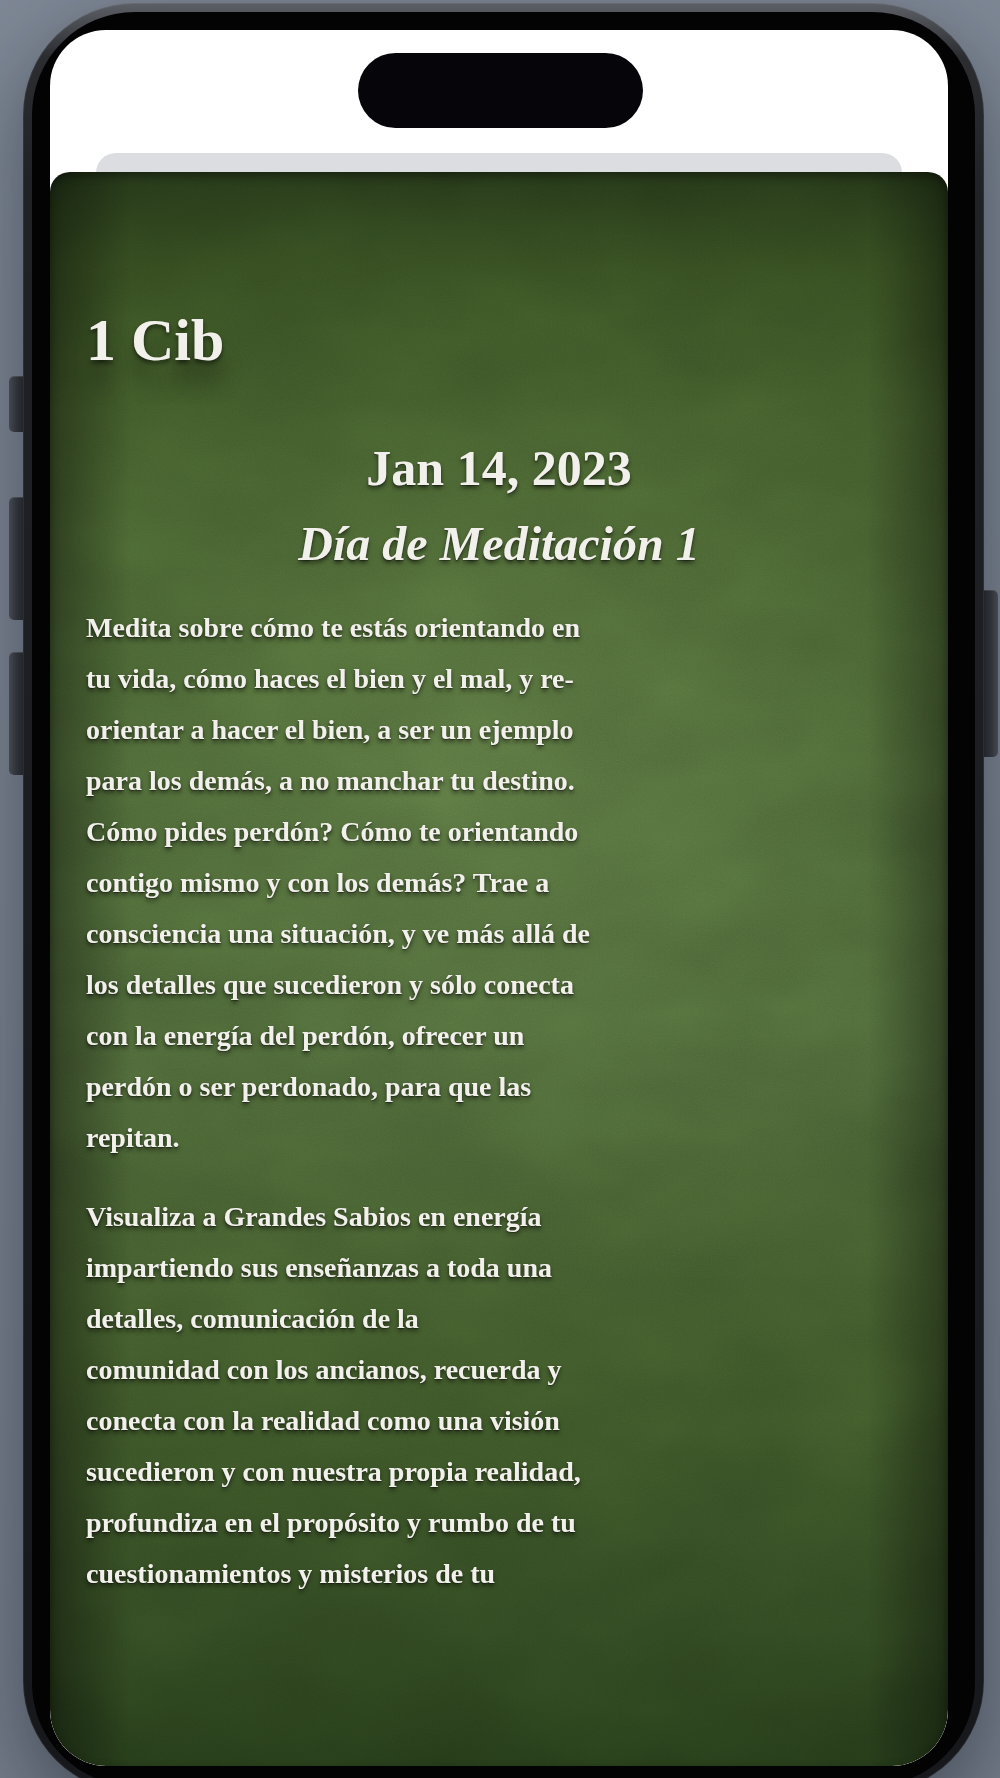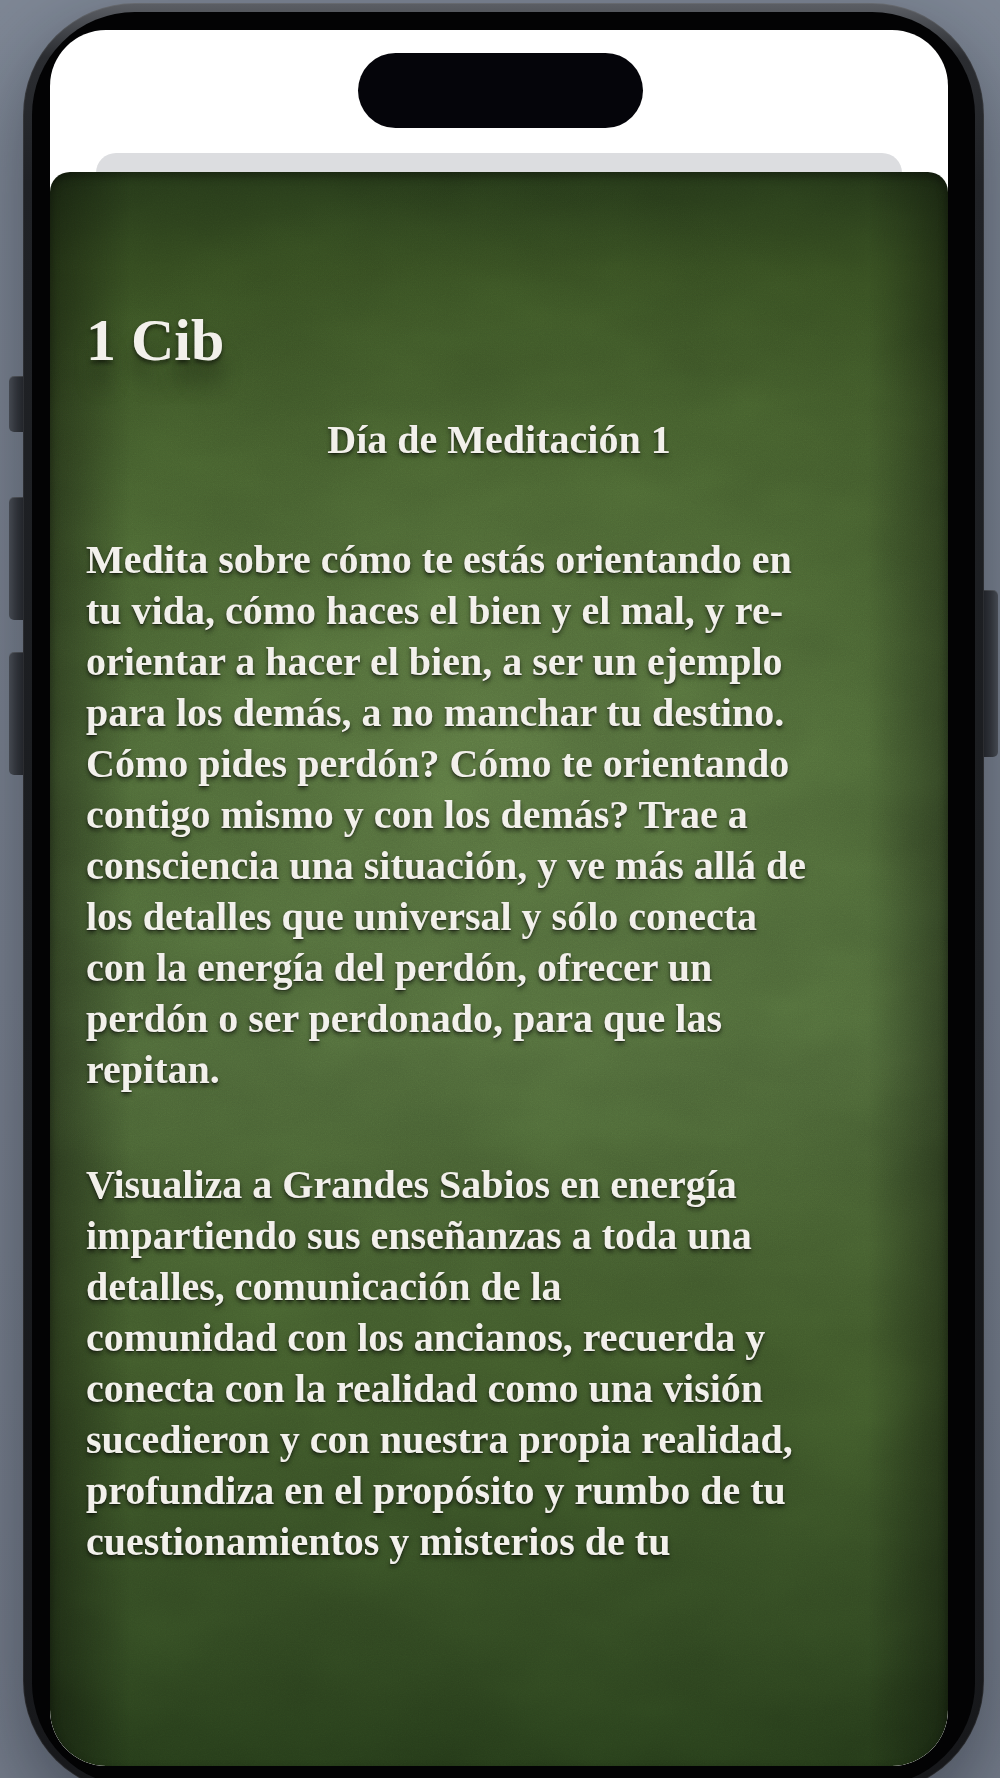--- a/index.html
+++ b/index.html
@@ -38,22 +38,22 @@
            linear-gradient(90deg, rgba(0,0,0,.40) 0%, rgba(0,0,0,0) 9%, rgba(0,0,0,0) 91%, rgba(0,0,0,.40) 100%),
            linear-gradient(180deg, #243618 0%, #33491f 6%, #3e5628 16%, #476032 38%, #486034 56%, #3e5629 75%, #2f4520 92%, #253a19 100%);
          box-shadow:inset 0 4px 10px rgba(0,0,0,.4);}
   .grain{position:absolute;left:0;top:0;width:100%;height:100%;mix-blend-mode:overlay;pointer-events:none;}
 
   .content{position:relative;padding:132px 36px 0;color:#f1efe9;font-weight:bold;
            text-shadow:0 3px 4px rgba(0,0,0,.55), 0 1px 1px rgba(0,0,0,.35);}
   .title{margin:0;font-size:60px;line-height:72px;font-weight:bold;
          text-shadow:0 3px 4px rgba(0,0,0,.55), 0 24px 20px rgba(0,0,0,.35);}
   .date{margin-top:62px;font-size:50px;line-height:60px;text-align:center;}
-  .subtitle{margin-top:34px;font-size:40px;line-height:60px;text-align:center;}
-  .para{margin:64px 0 0;font-size:40px;line-height:51px;}
+  .subtitle{margin-top:16px;font-size:48px;line-height:60px;text-align:center;font-style:italic;}
+  .para{margin:28px 0 0;font-size:28px;line-height:51px;}
   .line{display:block;white-space:nowrap;}
 </style>
 </head>
 <body>
 
 <div class="page">
 
   <div class="side-btn" id="btn-mute"></div>
   <div class="side-btn" id="btn-volup"></div>
   <div class="side-btn" id="btn-voldn"></div>
@@ -62,31 +62,32 @@
   <div class="frame">
     <div class="bezel"></div>
 
     <div class="screen">
 
       <div class="card-behind"></div>
 
       <div class="sheet">
         <div class="content">
           <h1 class="title">1 Cib</h1>
+          <div class="date">Jan 14, 2023</div>
           <div class="subtitle">Día de Meditación 1</div>
 
           <p class="para">
             <span class="line">Medita sobre cómo te estás orientando en</span>
             <span class="line">tu vida, cómo haces el bien y el mal, y re-</span>
             <span class="line">orientar a hacer el bien, a ser un ejemplo</span>
             <span class="line">para los demás, a no manchar tu destino.</span>
             <span class="line">Cómo pides perdón? Cómo te orientando</span>
             <span class="line">contigo mismo y con los demás? Trae a</span>
             <span class="line">consciencia una situación, y ve más allá de</span>
-            <span class="line">los detalles que universal y sólo conecta</span>
+            <span class="line">los detalles que sucedieron y sólo conecta</span>
             <span class="line">con la energía del perdón, ofrecer un</span>
             <span class="line">perdón o ser perdonado, para que las</span>
             <span class="line">repitan.</span>
           </p>
 
           <p class="para">
             <span class="line">Visualiza a Grandes Sabios en energía</span>
             <span class="line">impartiendo sus enseñanzas a toda una</span>
             <span class="line">detalles, comunicación de la</span>
             <span class="line">comunidad con los ancianos, recuerda y</span>

